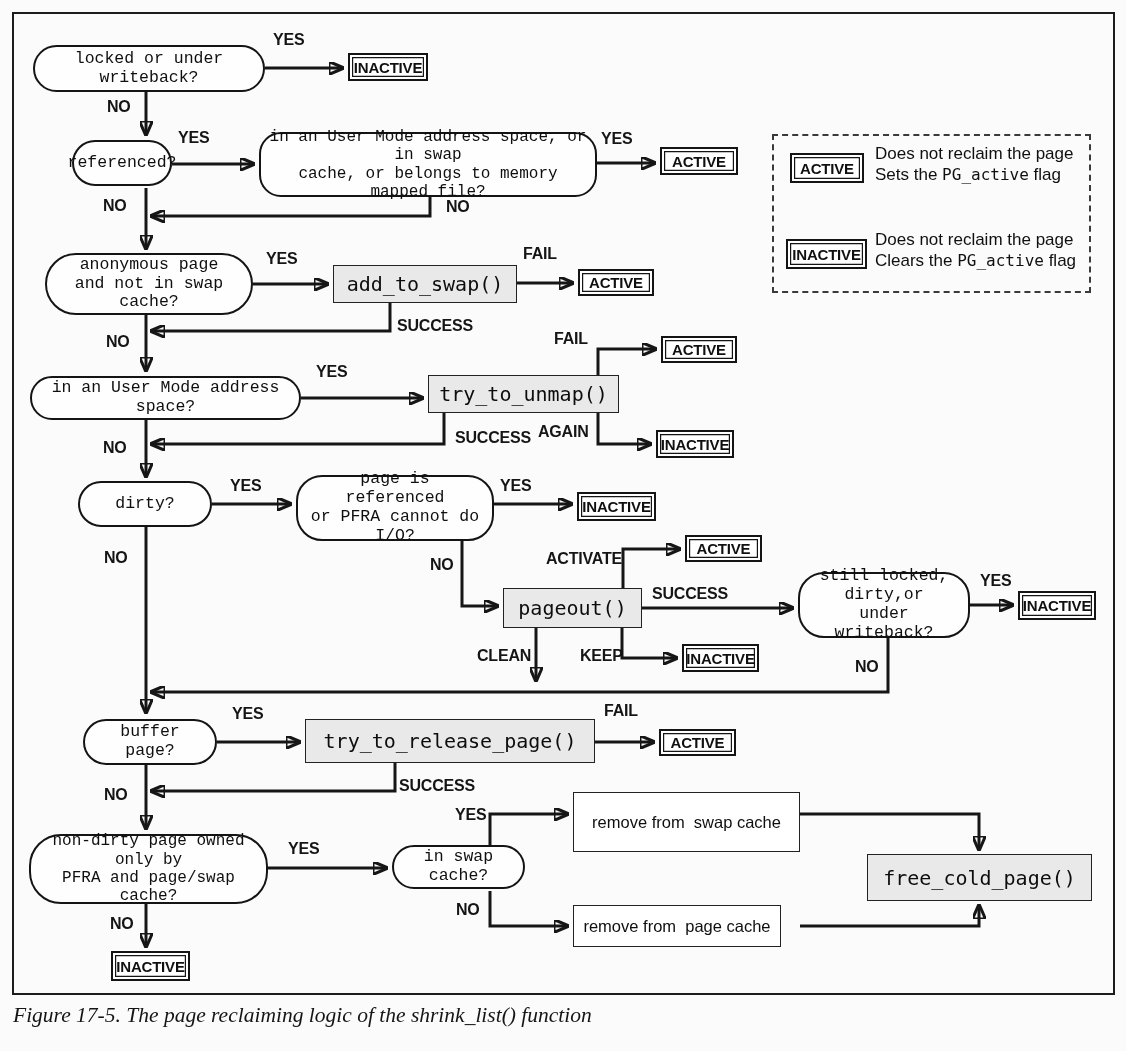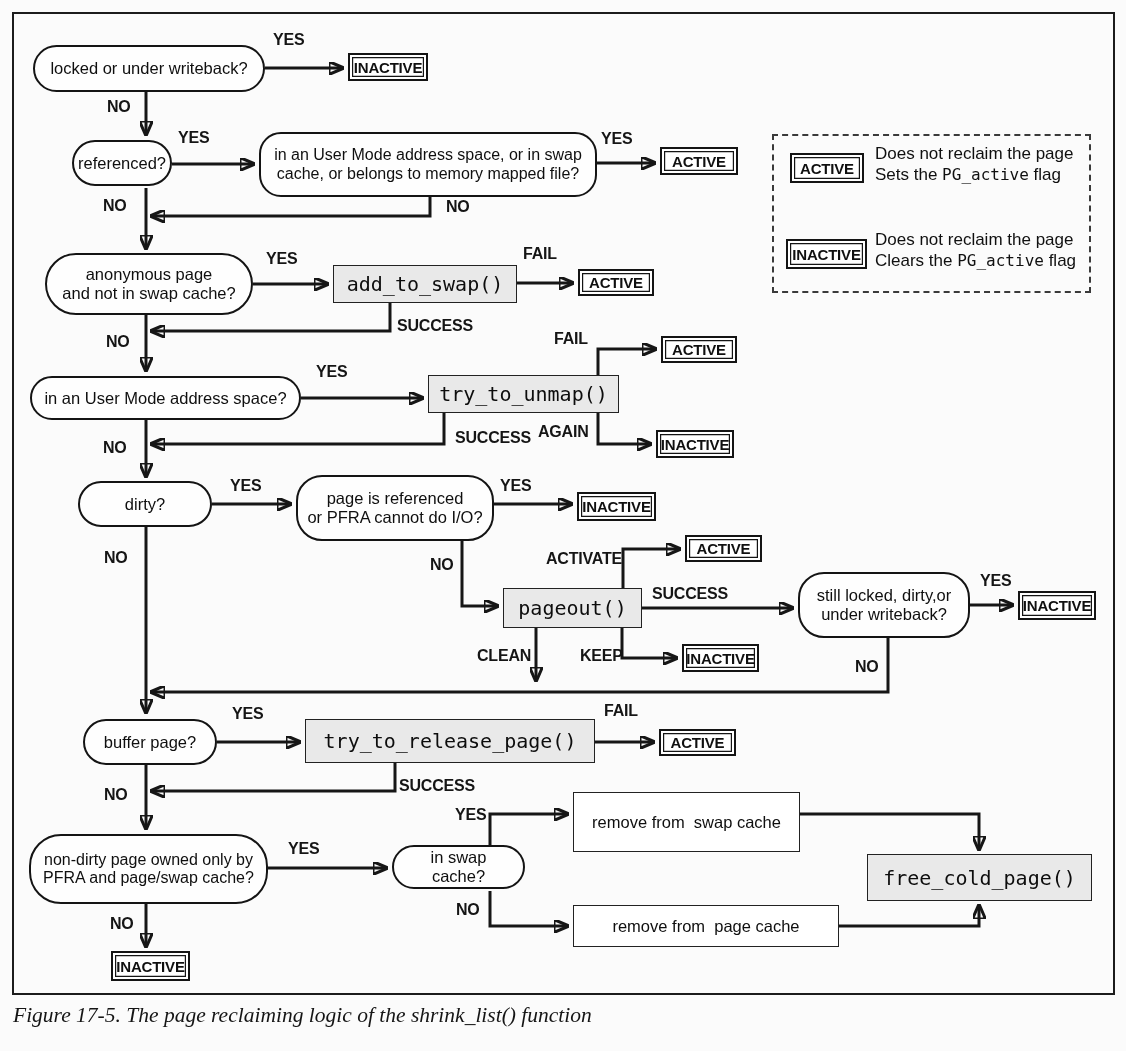--- a/index.html
+++ b/index.html
@@ -4,21 +4,21 @@
 <title>Figure 17-5</title>
 <style>
   html,body{margin:0;padding:0;background:#fbfbfb;}
   #canvas{position:relative;width:1126px;height:1051px;background:#fbfbfb;overflow:hidden;
           font-family:"Liberation Sans",sans-serif;color:#111;}
   #frame{position:absolute;left:12px;top:12px;width:1099px;height:979px;border:2px solid #1c1c1c;background:transparent;}
   svg.wires{position:absolute;left:0;top:0;}
   svg.wires path{fill:none;stroke:#161616;stroke-width:3;}
   
   .q{position:absolute;background:#fefefe;border:2.5px solid #141414;display:flex;align-items:center;justify-content:center;
-     text-align:center;font-size:16.5px;line-height:1.15;white-space:pre-line;color:#0f0f0f;box-sizing:border-box;padding:20px 8px;}
+     text-align:center;font-size:16.5px;line-height:1.15;white-space:pre-line;color:#0f0f0f;box-sizing:border-box;padding:20px 8px;font-family:Liberation Mono, monospace;}
   .cap{border-radius:999px;}
   .rr{border-radius:26px;}
   
   .fn{position:absolute;background:#e9e9e9;border:1.5px solid #222;display:flex;align-items:center;justify-content:center;
       font-family:"DejaVu Sans Mono","Liberation Mono",monospace;font-size:20px;color:#0d0d0d;box-sizing:border-box;text-align:center;}
   
   .act{position:absolute;background:#fff;border:1.5px solid #222;display:flex;align-items:center;justify-content:center;
        font-size:16.5px;white-space:pre-wrap;color:#0f0f0f;box-sizing:border-box;}
   
   .term{position:absolute;background:#fff;border:2.5px solid #141414;
@@ -101,21 +101,21 @@
   <div class="q cap" style="left:83px;top:719px;width:134px;height:46px;">buffer page?</div>
   <div class="q cap" style="left:392px;top:845px;width:133px;height:44px;">in swap cache?</div>
 
   <div class="fn" style="left:333px;top:265px;width:184px;height:38px;">add_to_swap()</div>
   <div class="fn" style="left:428px;top:375px;width:191px;height:38px;">try_to_unmap()</div>
   <div class="fn" style="left:503px;top:588px;width:139px;height:40px;">pageout()</div>
   <div class="fn" style="left:305px;top:719px;width:290px;height:44px;">try_to_release_page()</div>
   <div class="fn" style="left:867px;top:854px;width:225px;height:47px;">free_cold_page()</div>
 
   <div class="act" style="left:573px;top:792px;width:227px;height:60px;">remove from  swap cache</div>
-  <div class="act" style="left:573px;top:905px;width:266px;height:42px;">remove from  page cache</div>
+  <div class="act" style="left:573px;top:905px;width:208px;height:42px;">remove from  page cache</div>
 
   <div class="term" style="left:348px;top:53px;width:80px;height:28px;">INACTIVE</div>
   <div class="term" style="left:660px;top:147px;width:78px;height:28px;">ACTIVE</div>
   <div class="term" style="left:578px;top:269px;width:76px;height:27px;">ACTIVE</div>
   <div class="term" style="left:661px;top:336px;width:76px;height:27px;">ACTIVE</div>
   <div class="term" style="left:656px;top:430px;width:78px;height:28px;">INACTIVE</div>
   <div class="term" style="left:577px;top:492px;width:79px;height:29px;">INACTIVE</div>
   <div class="term" style="left:685px;top:535px;width:77px;height:27px;">ACTIVE</div>
   <div class="term" style="left:1018px;top:591px;width:78px;height:29px;">INACTIVE</div>
   <div class="term" style="left:682px;top:644px;width:77px;height:28px;">INACTIVE</div>

